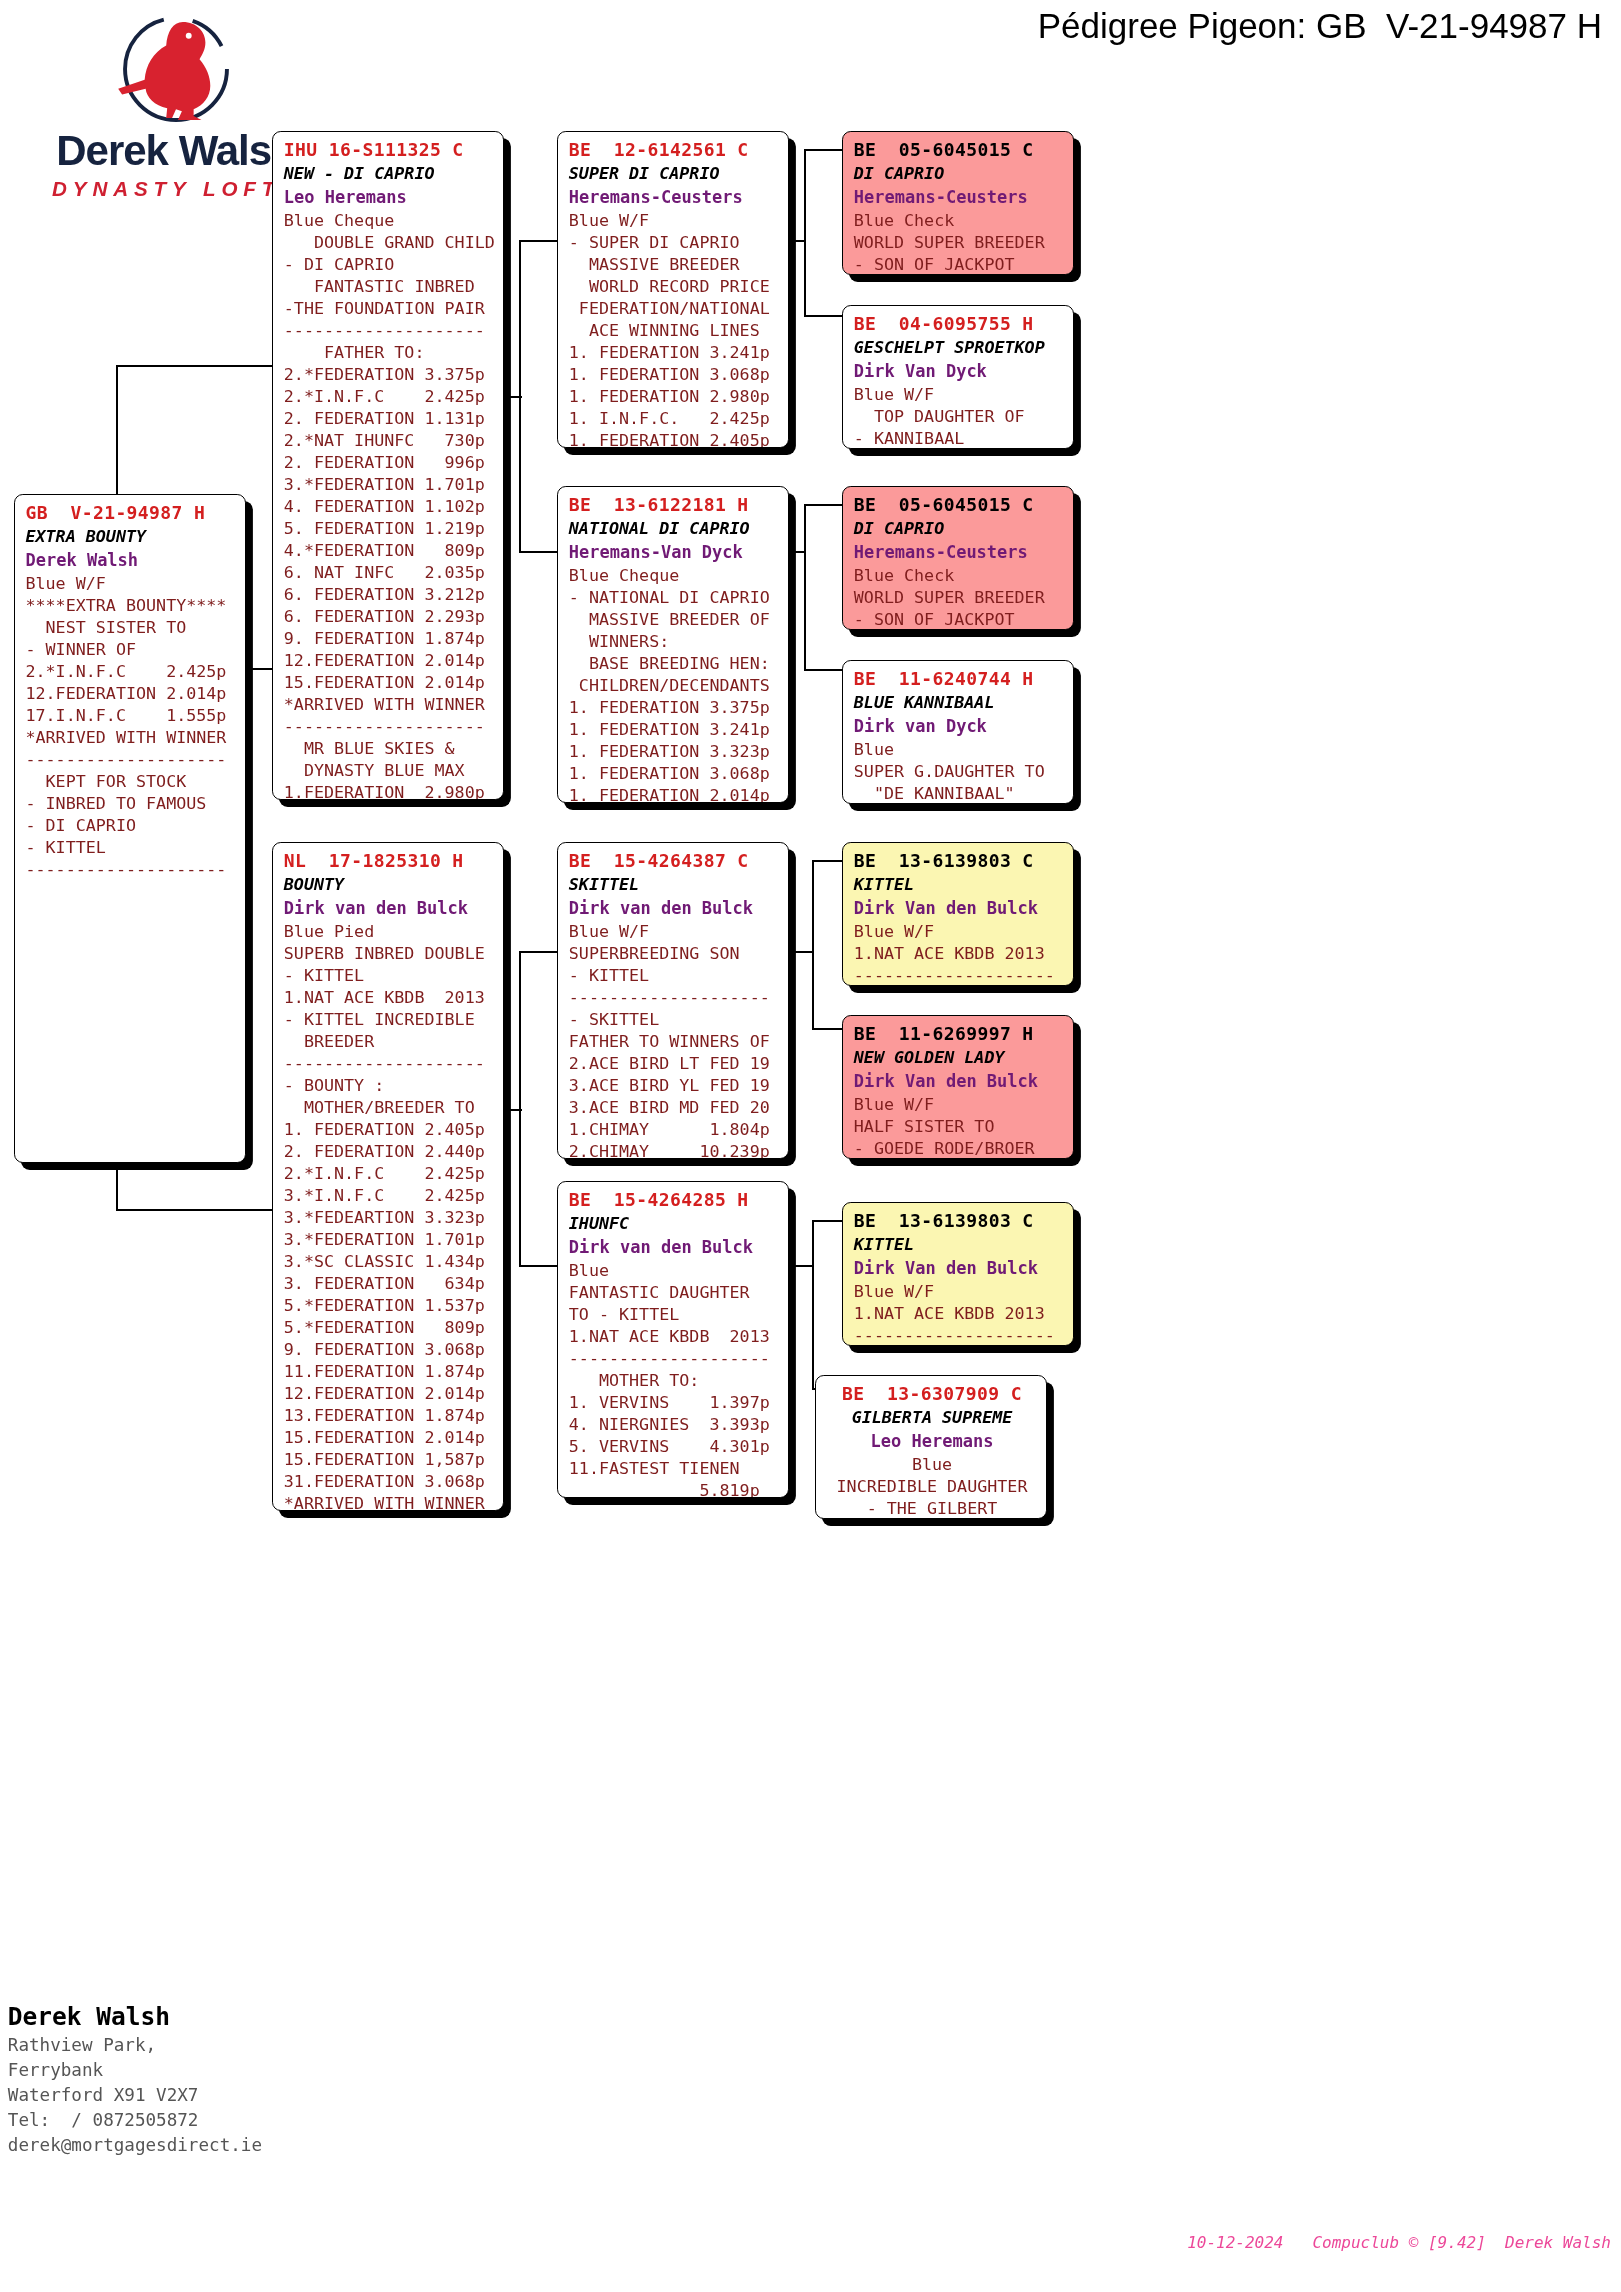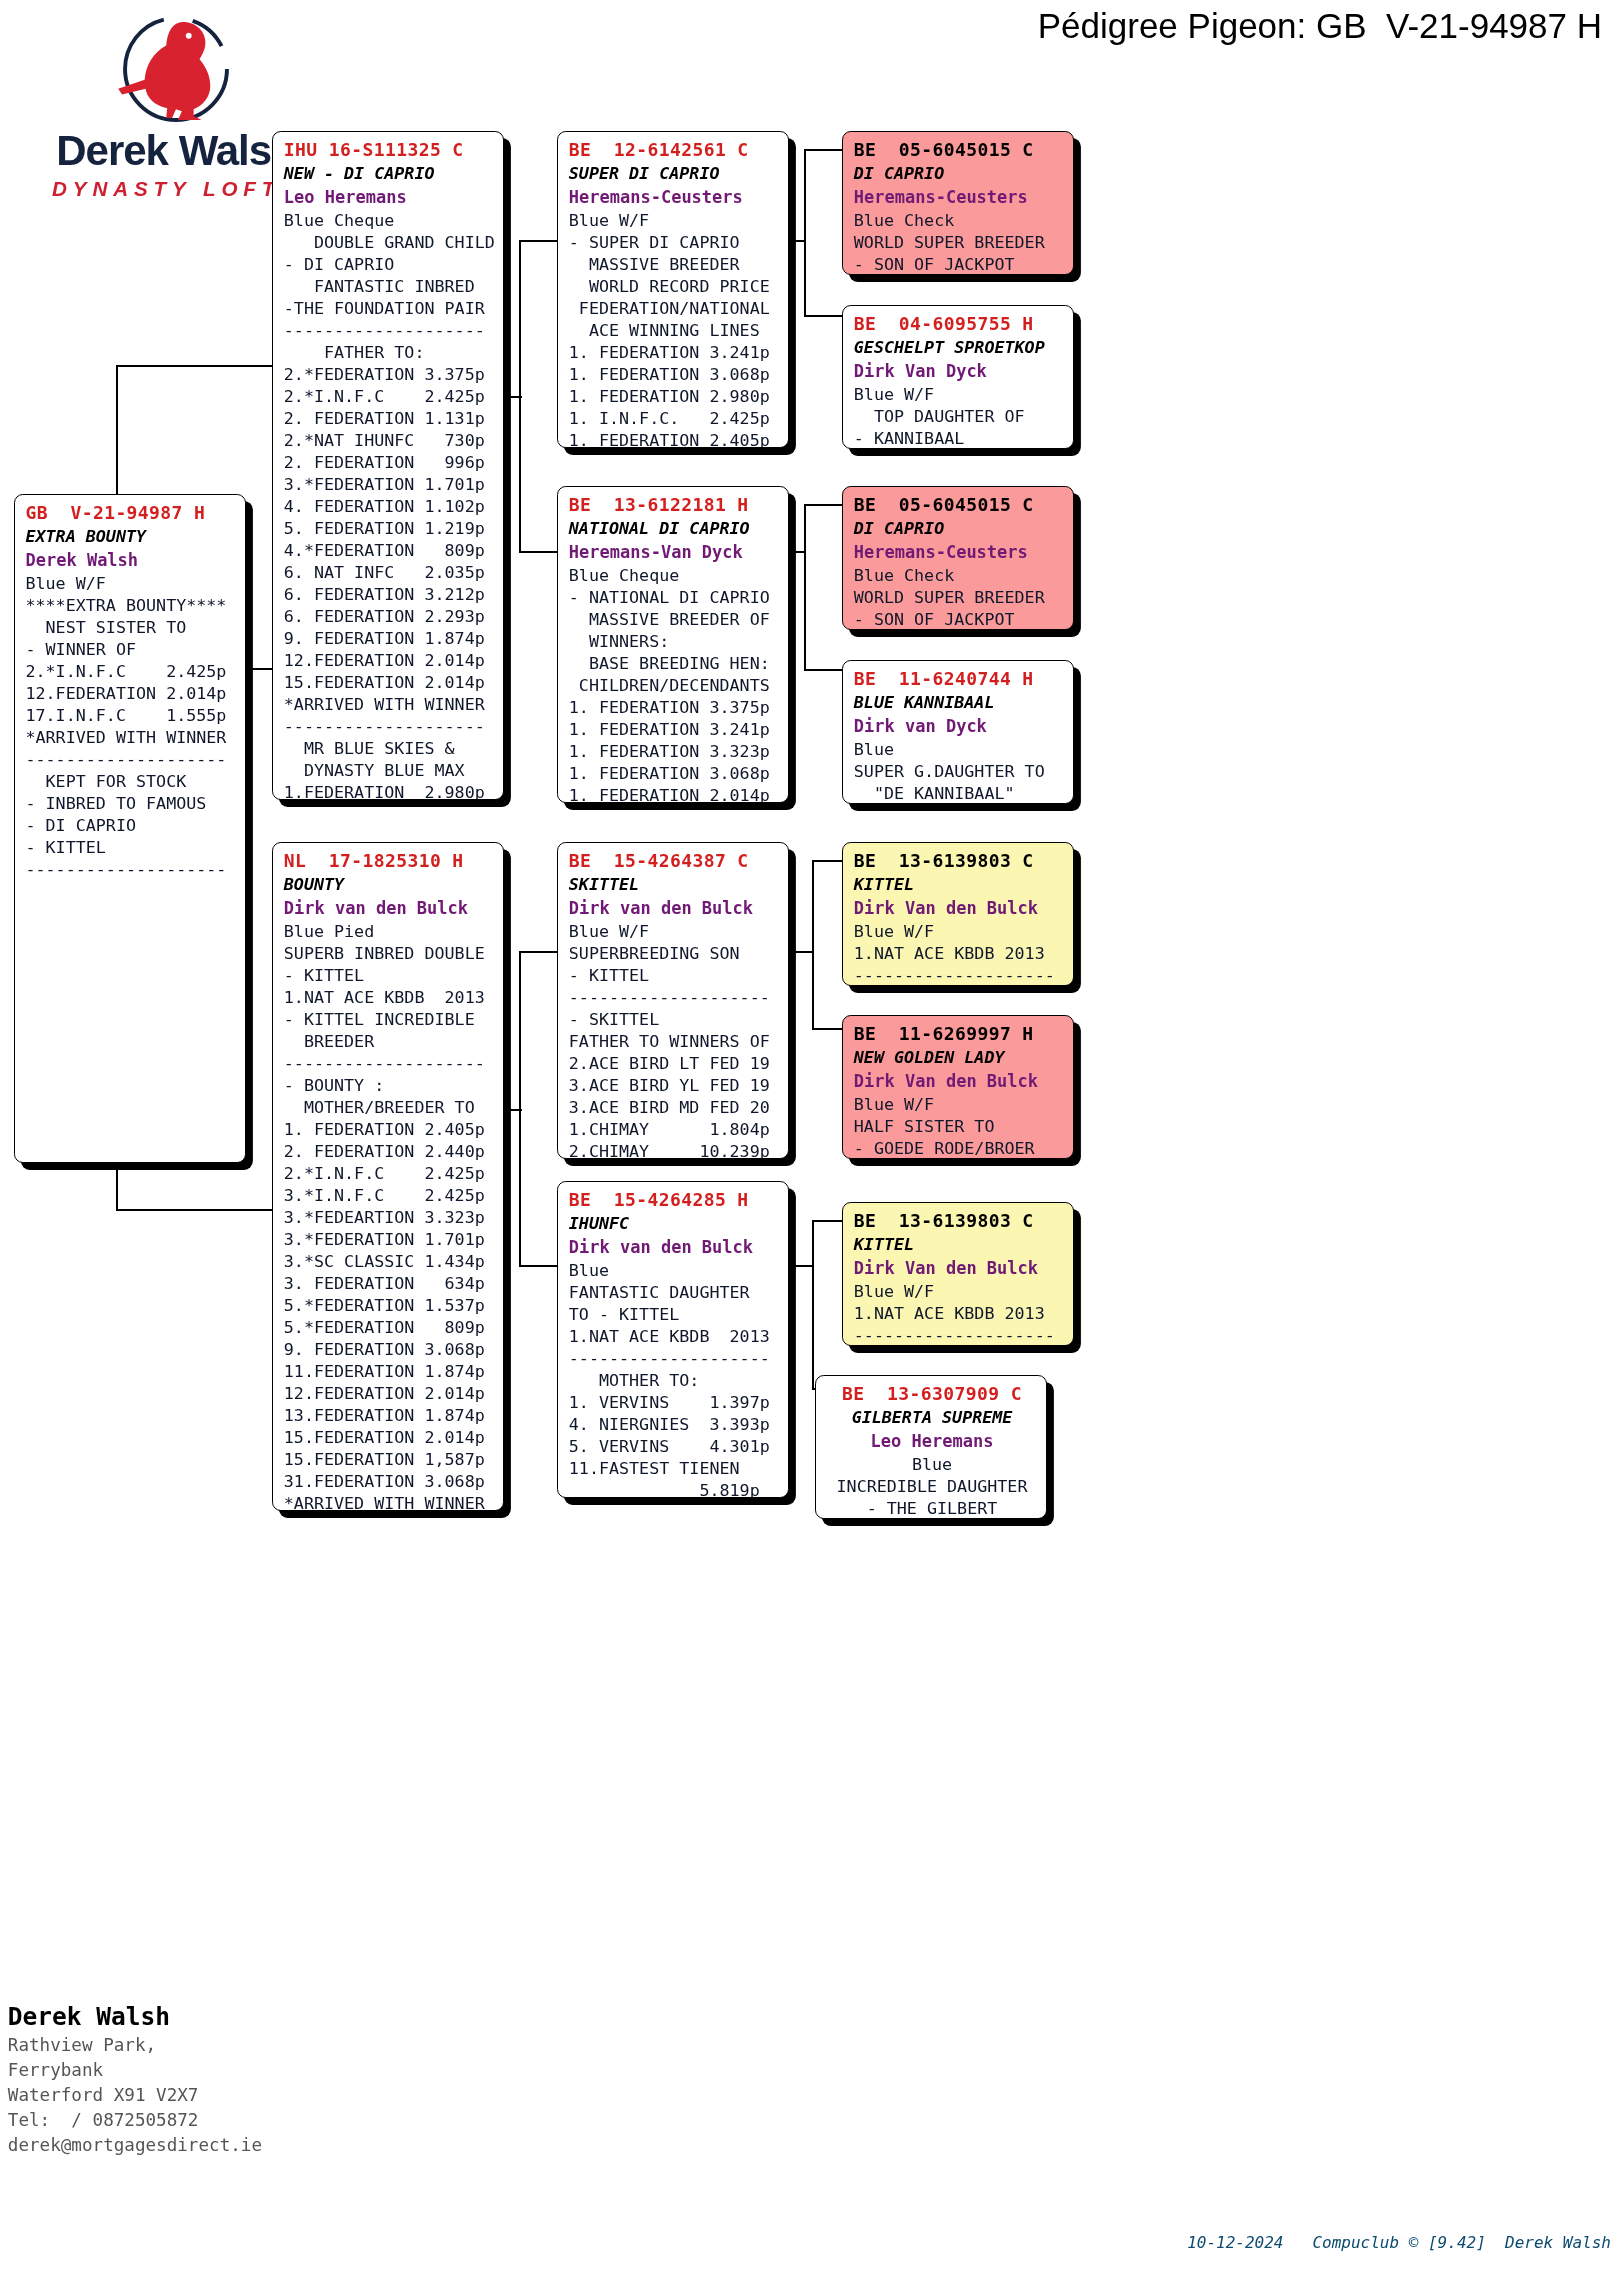--- a/index.html
+++ b/index.html
@@ -59,40 +59,40 @@
   }
   .card.pink .c-id,.card.yellow .c-id{color:#000;}
   .c-name{
     font-weight:bold;font-style:italic;
     font-size:16.7px;line-height:23.5px;color:#000;white-space:pre;
   }
   .c-owner{
     font-weight:bold;font-size:17px;line-height:23.5px;color:#701a75;white-space:pre;
   }
   .c-lines{
-    font-size:16.7px;line-height:22px;color:#0f172a;white-space:pre;
+    font-size:16.7px;line-height:22px;color:#7f1d1d;white-space:pre;
     margin-top:0px;
   }
 
   
   .ln{position:absolute;background:#000;}
   .lnh{height:1.6px;}
   .lnv{width:1.6px;}
 
   
   #footer-addr{position:absolute;left:7.8px;top:2000px;width:412px;}
   #footer-addr .f-name{
     font-weight:bold;font-size:24.5px;line-height:33px;color:#000;white-space:pre;
   }
   #footer-addr .f-line{
     font-size:17.6px;line-height:25px;color:#555;white-space:pre;
   }
   #footer-right{
     position:absolute;left:0;top:2233px;width:1611px;text-align:right;
-    font-style:italic;font-size:16px;color:#0c4a6e;white-space:pre;
+    font-style:italic;font-size:16px;color:#ec4899;white-space:pre;
   }
 </style>
 </head>
 <body>
 
 <div class="page">
 
   <div id="doc-title">Pédigree Pigeon: GB  V-21-94987 H</div>
 
   <div id="logo">

